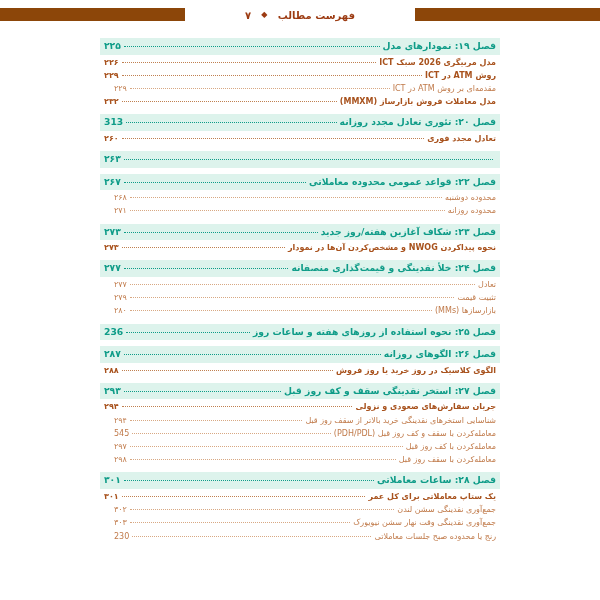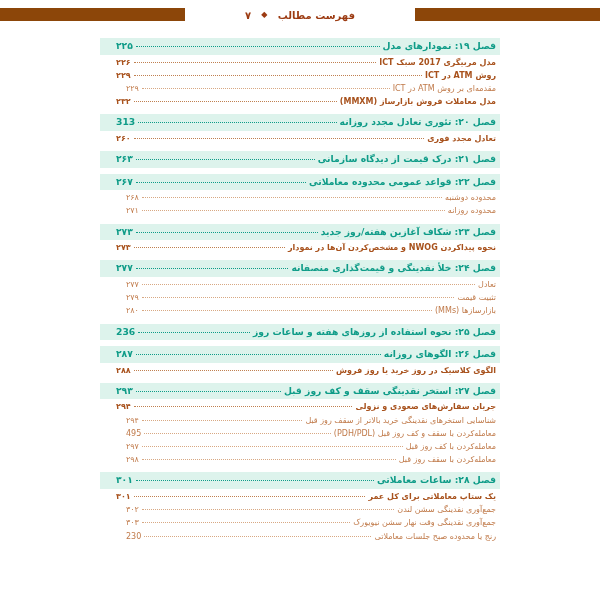--- a/index.html
+++ b/index.html
@@ -100,21 +100,21 @@
   .row.sub2 .leader { border-bottom: 1px dotted #d8a883; }
 
   .title { flex: 0 0 auto; }
   .leader {
     flex: 1 1 auto;
     min-width: 8px;
     margin: 0 3px;
     position: relative;
     top: -2px;
   }
-  .pagenum { flex: 0 0 auto; direction: ltr; unicode-bidi: embed; margin-left: 12px; }
+  .pagenum { flex: 0 0 auto; direction: ltr; unicode-bidi: embed; }
 </style>
 </head>
 <body>
 
 <div class="page-header">
   <div class="header-bar right"></div>
   <div class="header-bar left"></div>
   <div class="header-center">
     <span>فهرست مطالب</span>
     <span class="header-diamond">◆</span>
@@ -123,21 +123,21 @@
 </div>
 
 <div class="toc" id="toc-root">
     <div class="group">
       <div class="row chapter">
         <span class="title">فصل ۱۹: نمودارهای مدل</span>
         <span class="leader"></span>
         <span class="pagenum">۲۲۵</span>
       </div>
       <div class="row sub1">
-        <span class="title">مدل مربیگری 2017 سبک ICT</span>
+        <span class="title">مدل مربیگری 2026 سبک ICT</span>
         <span class="leader"></span>
         <span class="pagenum">۲۲۶</span>
       </div>
       <div class="row sub1">
         <span class="title">روش ATM در ICT</span>
         <span class="leader"></span>
         <span class="pagenum">۲۲۹</span>
       </div>
       <div class="row sub2">
         <span class="title">مقدمه‌ای بر روش ATM در ICT</span>
@@ -157,21 +157,20 @@
         <span class="pagenum">313</span>
       </div>
       <div class="row sub1">
         <span class="title">تعادل مجدد فوری</span>
         <span class="leader"></span>
         <span class="pagenum">۲۶۰</span>
       </div>
     </div>
     <div class="group">
       <div class="row chapter">
-        <span class="title">فصل ۲۱: درک قیمت از دیدگاه سازمانی</span>
         <span class="leader"></span>
         <span class="pagenum">۲۶۳</span>
       </div>
     </div>
     <div class="group">
       <div class="row chapter">
         <span class="title">فصل ۲۲: قواعد عمومی محدوده معاملاتی</span>
         <span class="leader"></span>
         <span class="pagenum">۲۶۷</span>
       </div>
@@ -251,21 +250,21 @@
         <span class="pagenum">۲۹۴</span>
       </div>
       <div class="row sub2">
         <span class="title">شناسایی استخرهای نقدینگی خرید بالاتر از سقف روز قبل</span>
         <span class="leader"></span>
         <span class="pagenum">۲۹۴</span>
       </div>
       <div class="row sub2">
         <span class="title">معامله‌کردن با سقف و کف روز قبل (PDH/PDL)</span>
         <span class="leader"></span>
-        <span class="pagenum">495</span>
+        <span class="pagenum">545</span>
       </div>
       <div class="row sub2">
         <span class="title">معامله‌کردن با کف روز قبل</span>
         <span class="leader"></span>
         <span class="pagenum">۲۹۷</span>
       </div>
       <div class="row sub2">
         <span class="title">معامله‌کردن با سقف روز قبل</span>
         <span class="leader"></span>
         <span class="pagenum">۲۹۸</span>

